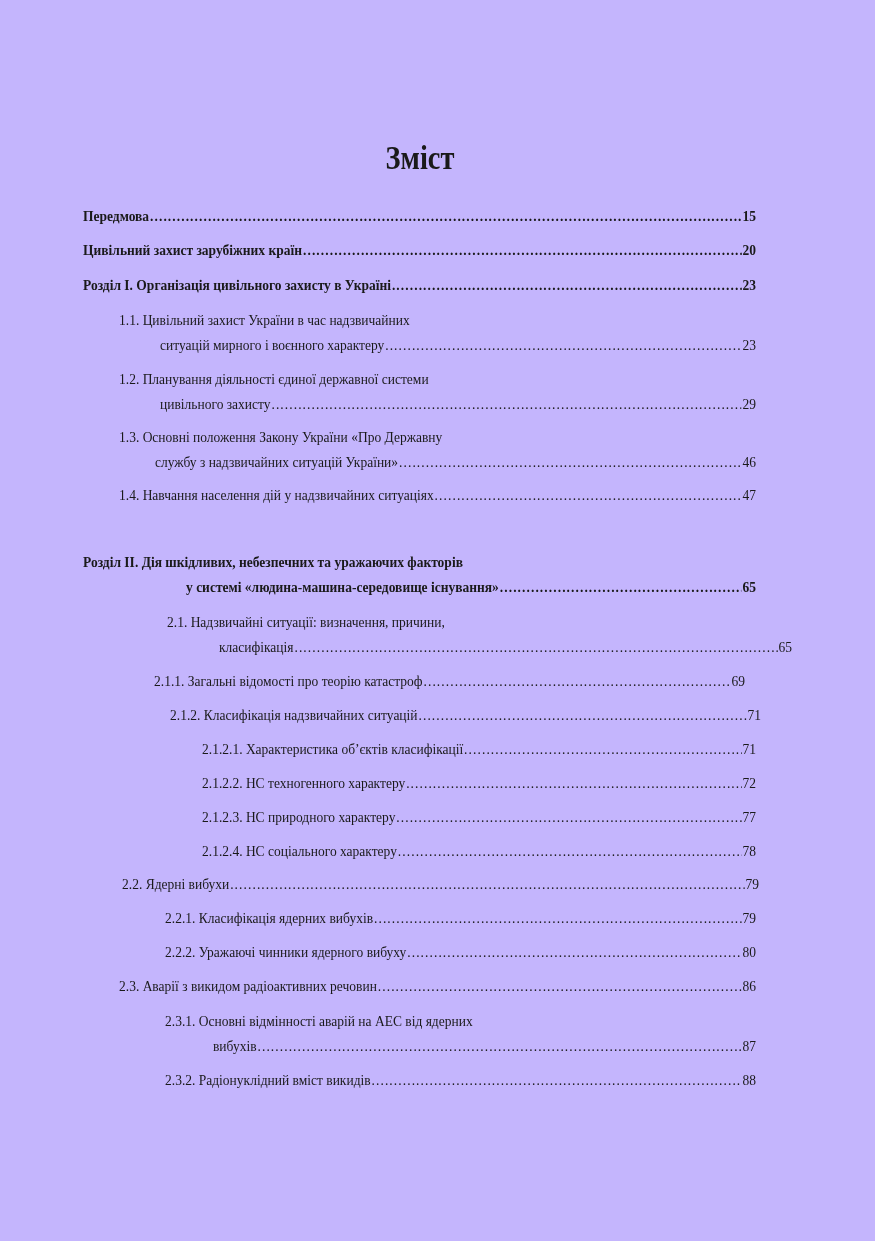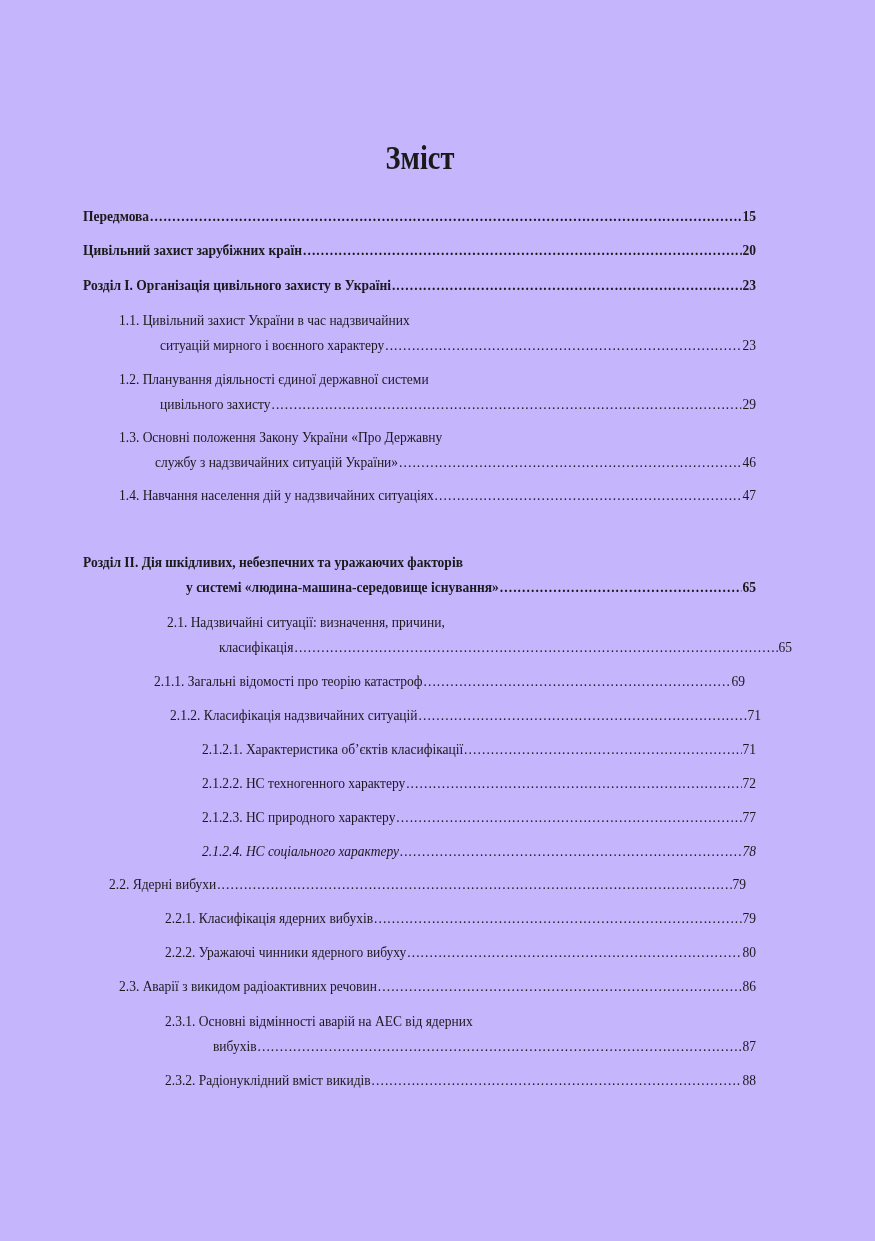--- a/index.html
+++ b/index.html
@@ -120,28 +120,28 @@
           <span class="pg"> 72</span>
         </div>
       </div>
       <div class="line" style="top: 804px; left: 202px; width: 554px;">
         <div class="row" style="width: 615.556px; transform: scaleX(0.9); transform-origin: left center;">
           <span class="txt">2.1.2.3. НС природного характеру </span>
           <span class="lead"></span>
           <span class="pg"> 77</span>
         </div>
       </div>
-      <div class="line" style="top: 838px; left: 202px; width: 554px; font-style: italic;">
+      <div class="line" style="top: 838px; left: 202px; width: 554px;">
         <div class="row" style="width: 615.556px; transform: scaleX(0.9); transform-origin: left center;">
           <span class="txt">2.1.2.4. НС соціального характеру </span>
           <span class="lead"></span>
           <span class="pg"> 78</span>
         </div>
       </div>
-      <div class="line" style="top: 871px; left: 109px; width: 637px;">
+      <div class="line" style="top: 871px; left: 122px; width: 637px;">
         <div class="row" style="width: 707.778px; transform: scaleX(0.9); transform-origin: left center;">
           <span class="txt">2.2. Ядерні вибухи</span>
           <span class="lead"></span>
           <span class="pg"> 79</span>
         </div>
       </div>
       <div class="line" style="top: 905px; left: 165px; width: 591px;">
         <div class="row" style="width: 656.667px; transform: scaleX(0.9); transform-origin: left center;">
           <span class="txt">2.2.1. Класифікація ядерних вибухів</span>
           <span class="lead"></span>

